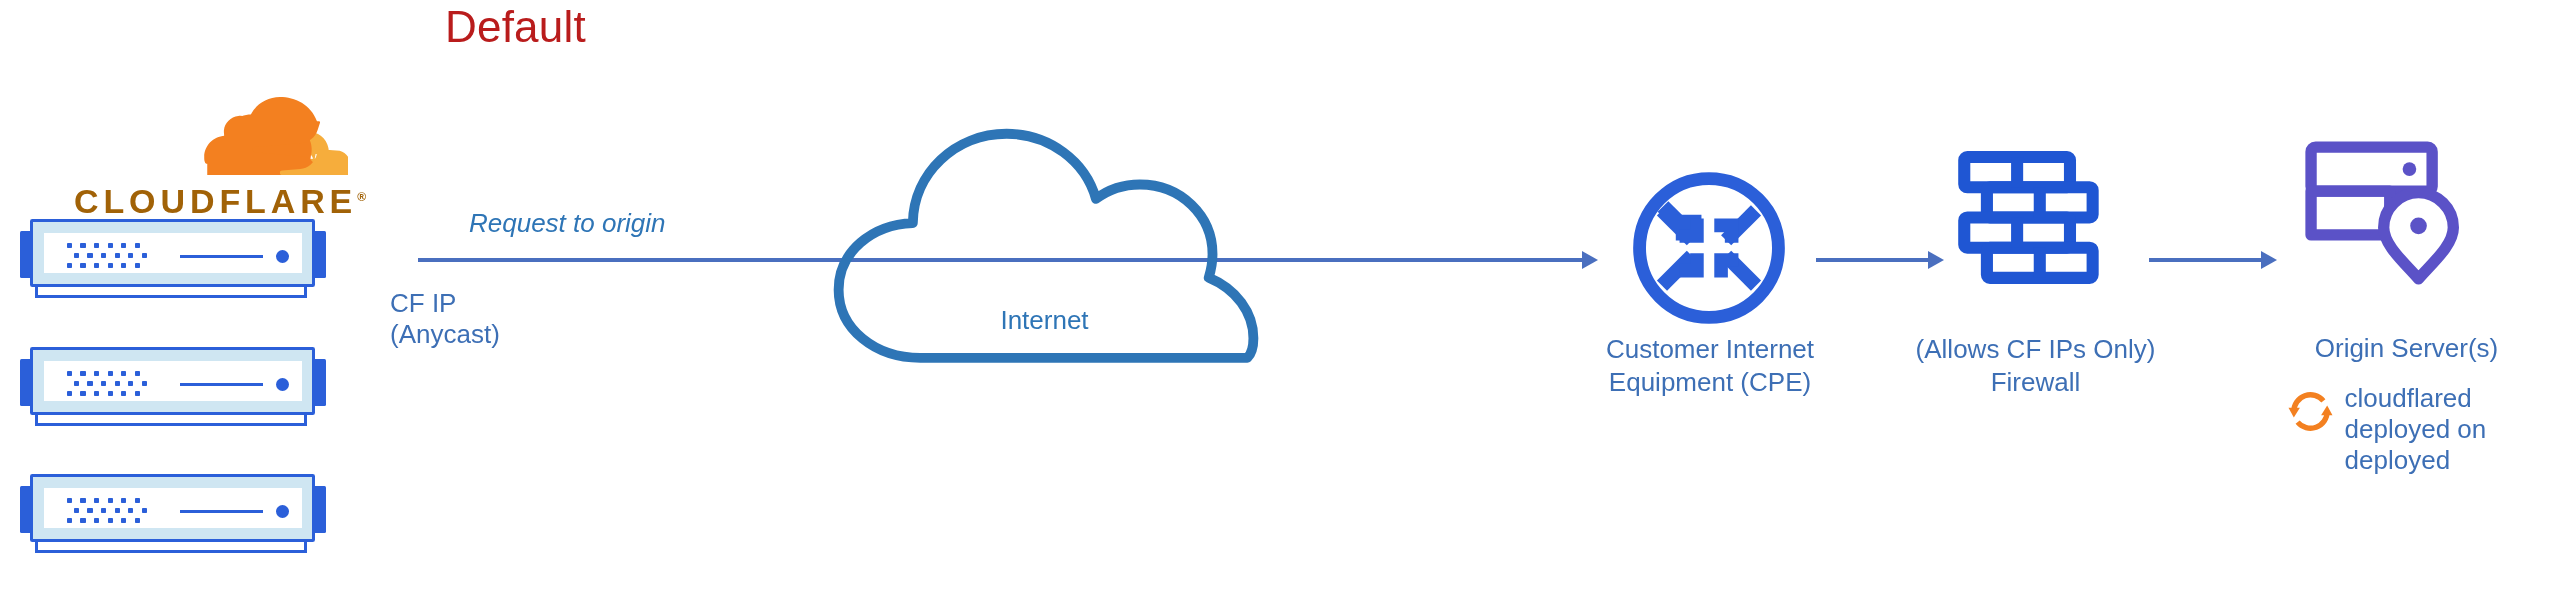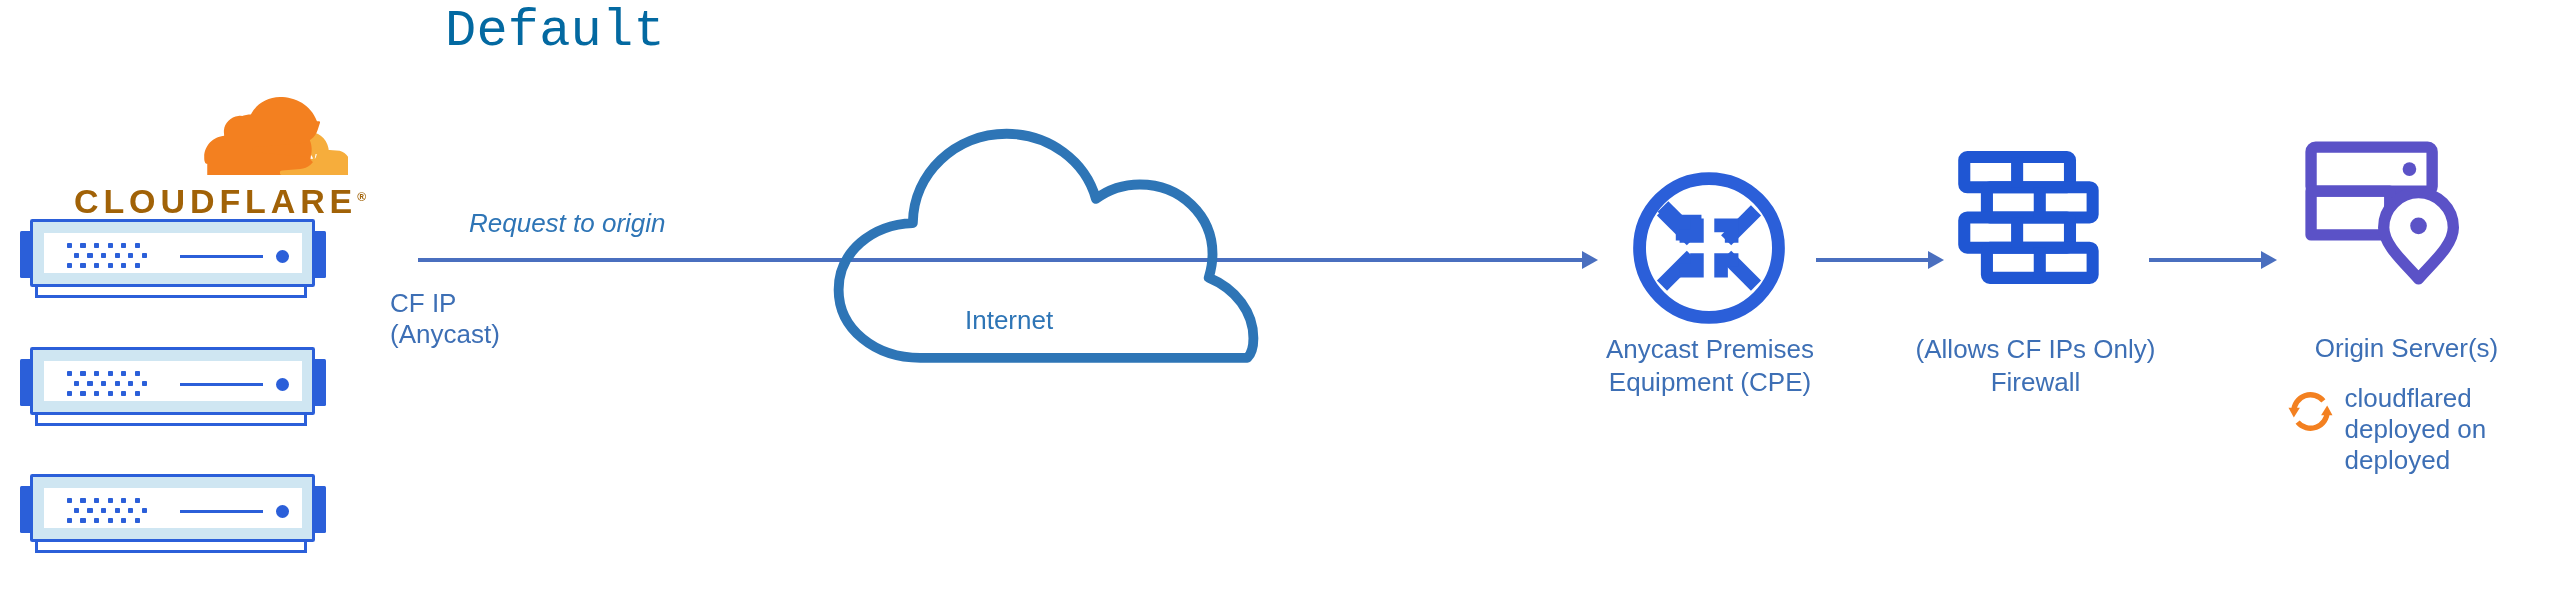--- a/index.html
+++ b/index.html
@@ -20,25 +20,24 @@
     left: 0; top: 0;
     width: 2576px;
     height: 614px;
   }
 
   
   #diagram-title {
     position: absolute;
     left: 445px;
     top: 1.5px;
-    font-size: 52px;
-    color: #0369a1;
+    font-size: 44px;
+    color: #b91c1c;
     letter-spacing: 0.2px;
     white-space: nowrap;
-    font-family: Liberation Mono, monospace;
   }
 
   
   #cloudflare-logo {
     position: absolute;
     left: 30px;
     top: 97px;
     width: 318px;
     height: 121px;
   }
@@ -194,21 +193,21 @@
     left: 825px;
     top: 114px;
     width: 439px;
     height: 250px;
   }
   #label-internet {
     position: absolute;
     left: 965px;
     top: 305px;
     width: 159px;
-    text-align: left;
+    text-align: center;
     font-size: 26px;
     color: #2E75B6;
   }
 
   
   #cpe-icon {
     position: absolute;
     left: 1629px;
     top: 168px;
     width: 160px;
@@ -445,21 +444,21 @@
       <rect x="54" y="108" width="19" height="56" transform="rotate(45 63.5 136)"></rect>
       <path d="M67 113 L67 145 L85 145 L85 131 L99 131 L99 113 Z" transform="rotate(180 83 129)"></path>
     </g>
 
     <g fill="#2B5FD9">
       <rect x="139" y="108" width="19" height="56" transform="rotate(-45 148.5 136)"></rect>
       <path d="M113 113 L113 145 L131 145 L131 131 L145 131 L145 113 Z"></path>
     </g>
   </svg>
   <div id="label-cpe">
-    <div>Anycast Premises</div>
+    <div>Customer Internet</div>
     <div>Equipment (CPE)</div>
   </div>
 
   <div class="arrow" style="left:1816px; top:256px; width:129px;">
     <div class="shaft" style="width:114px;"></div>
     <div class="head" style="left:112px;"></div>
   </div>
 
   <svg id="firewall-icon" viewBox="0 0 206 192" xmlns="http://www.w3.org/2000/svg">
     <g fill="none" stroke="#1F56D3" stroke-width="16" stroke-linejoin="round">

